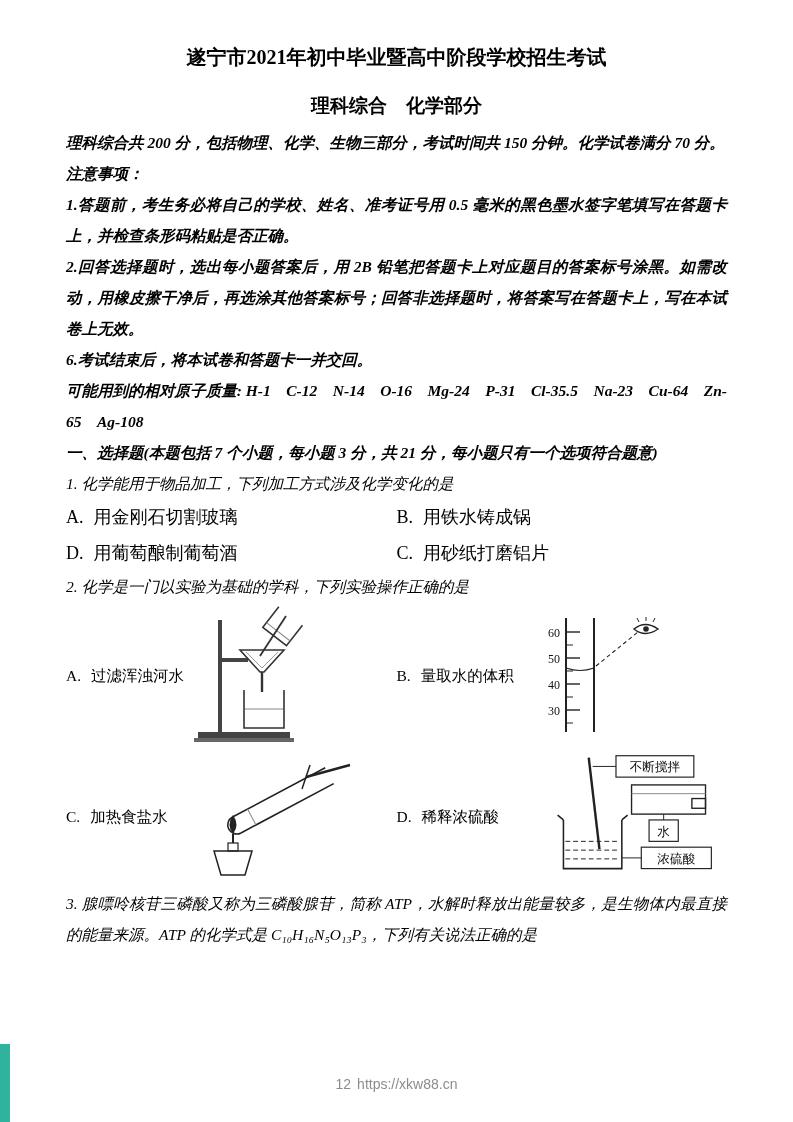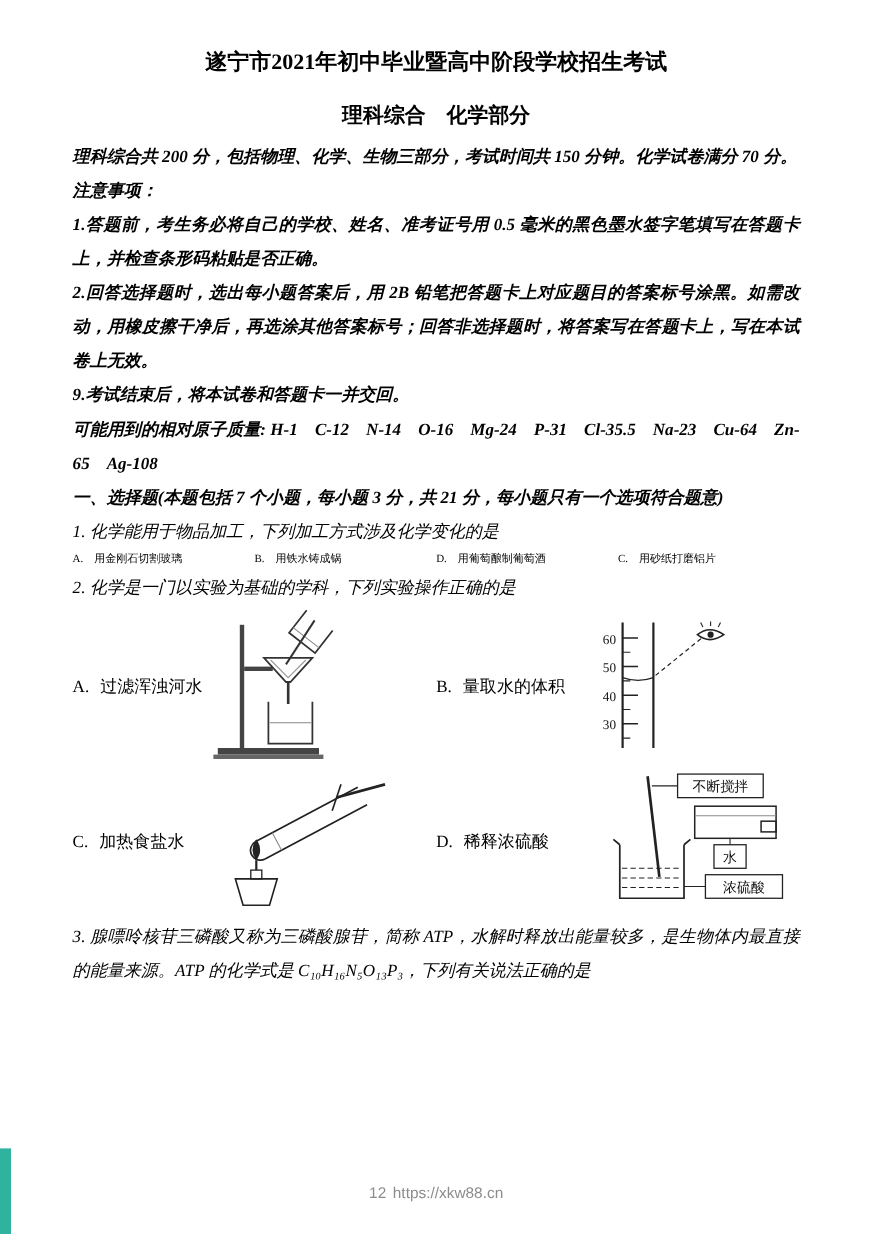--- a/index.html
+++ b/index.html
@@ -31,22 +31,22 @@
     margin: 0;
     font-size: 15.5px;
     line-height: 2.0;
     text-align: justify;
     font-style: italic;
   }
   .bold { font-weight: 700; }
   .mt6 { margin-top: 6px; }
   .opt-grid {
     display: grid;
-    grid-template-columns: 1fr 1fr 1fr 1fr;
-    font-size: 10px;
+    grid-template-columns: 1fr 1fr;
+    font-size: 18px;
     line-height: 2.0;
   }
   .opt-label { margin-right: 10px; }
   .exp-row { display: flex; align-items: center; margin: 4px 0; }
   .exp-item { display: flex; align-items: center; width: 50%; }
   .exp-item .opt-wrap {
     font-size: 15.5px;
     white-space: nowrap;
     margin-right: 8px;
     text-align: right;
@@ -79,21 +79,21 @@
   <div class="content">
 
     <div class="title">遂宁市2021年初中毕业暨高中阶段学校招生考试</div>
     <div class="subtitle">理科综合　化学部分</div>
 
     <p class="para bold mt6">理科综合共 200 分，包括物理、化学、生物三部分，考试时间共 150 分钟。化学试卷满分 70 分。</p>
 
     <p class="para bold">注意事项：</p>
     <p class="para bold">1.答题前，考生务必将自己的学校、姓名、准考证号用 0.5 毫米的黑色墨水签字笔填写在答题卡上，并检查条形码粘贴是否正确。</p>
     <p class="para bold">2.回答选择题时，选出每小题答案后，用 2B 铅笔把答题卡上对应题目的答案标号涂黑。如需改动，用橡皮擦干净后，再选涂其他答案标号；回答非选择题时，将答案写在答题卡上，写在本试卷上无效。</p>
-    <p class="para bold">9.考试结束后，将本试卷和答题卡一并交回。</p>
+    <p class="para bold">6.考试结束后，将本试卷和答题卡一并交回。</p>
 
     <p class="para bold">
       <span>可能用到的相对原子质量:</span>
       <span>H-1　C-12　N-14　O-16　Mg-24　P-31　Cl-35.5　Na-23　Cu-64　Zn-65　Ag-108</span>
     </p>
 
     <p class="para bold">一、选择题(本题包括 7 个小题，每小题 3 分，共 21 分，每小题只有一个选项符合题意)</p>
 
     <p class="para">1. 化学能用于物品加工，下列加工方式涉及化学变化的是</p>
     <div class="opt-grid">

